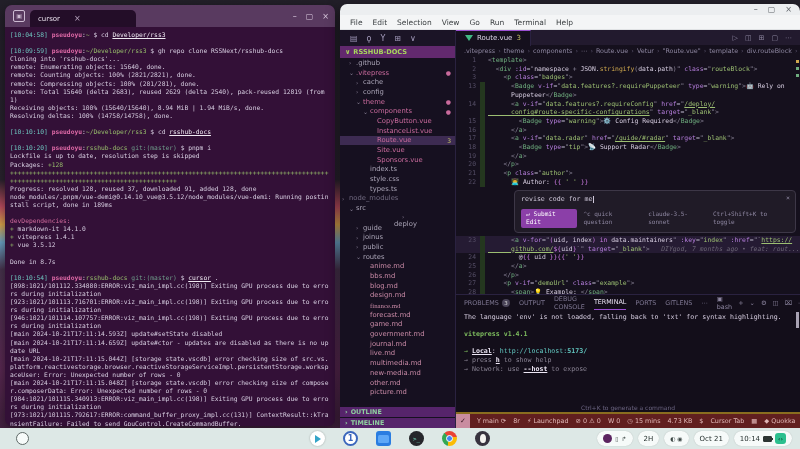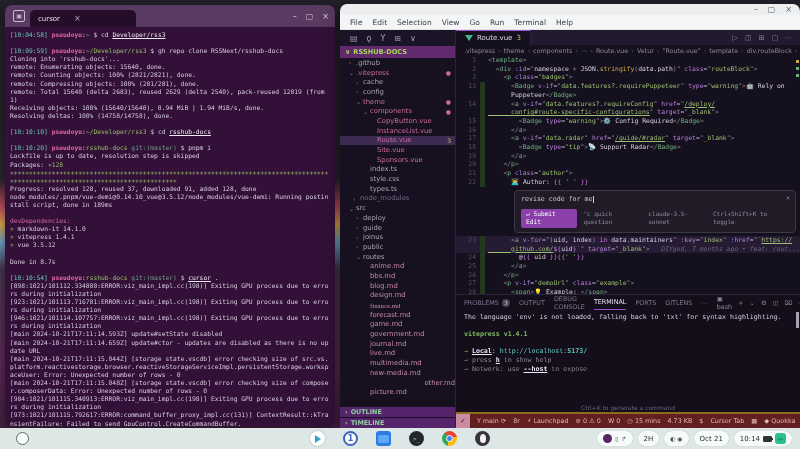--- a/index.html
+++ b/index.html
@@ -247,29 +247,29 @@
             <span class="t-plain">index.ts</span>
           </div>
           <div class="trow" style="padding-left: 23px;">
             <span class="chev"></span>
             <span class="t-plain">style.css</span>
           </div>
           <div class="trow" style="padding-left: 23px;">
             <span class="chev"></span>
             <span class="t-plain">types.ts</span>
           </div>
-          <div class="trow" style="padding-left: 13px;">
+          <div class="trow" style="padding-left: 2px;">
             <span class="chev">›</span>
             <span class="t-dim">node_modules</span>
           </div>
           <div class="trow" style="padding-left: 9px;">
             <span class="chev">⌄</span>
             <span class="t-plain">src</span>
           </div>
-          <div class="trow" style="padding-left: 16px;">
+          <div class="trow" style="padding-left: 16px; flex-direction: column;">
             <span class="chev">›</span>
             <span class="t-plain">deploy</span>
           </div>
           <div class="trow" style="padding-left: 16px;">
             <span class="chev">›</span>
             <span class="t-plain">guide</span>
           </div>
           <div class="trow" style="padding-left: 16px;">
             <span class="chev">›</span>
             <span class="t-plain">joinus</span>
@@ -323,21 +323,21 @@
             <span class="t-md">live.md</span>
           </div>
           <div class="trow" style="padding-left: 23px;">
             <span class="chev"></span>
             <span class="t-md">multimedia.md</span>
           </div>
           <div class="trow" style="padding-left: 23px;">
             <span class="chev"></span>
             <span class="t-md">new-media.md</span>
           </div>
-          <div class="trow" style="padding-left: 23px; justify-content: flex-end;">
+          <div class="trow" style="padding-left: 23px;">
             <span class="chev"></span>
             <span class="t-md">other.md</span>
           </div>
           <div class="trow" style="padding-left: 23px;">
             <span class="chev"></span>
             <span class="t-md">picture.md</span>
           </div>
         </div>
       <div class="side-sec">
         <span>›</span>

